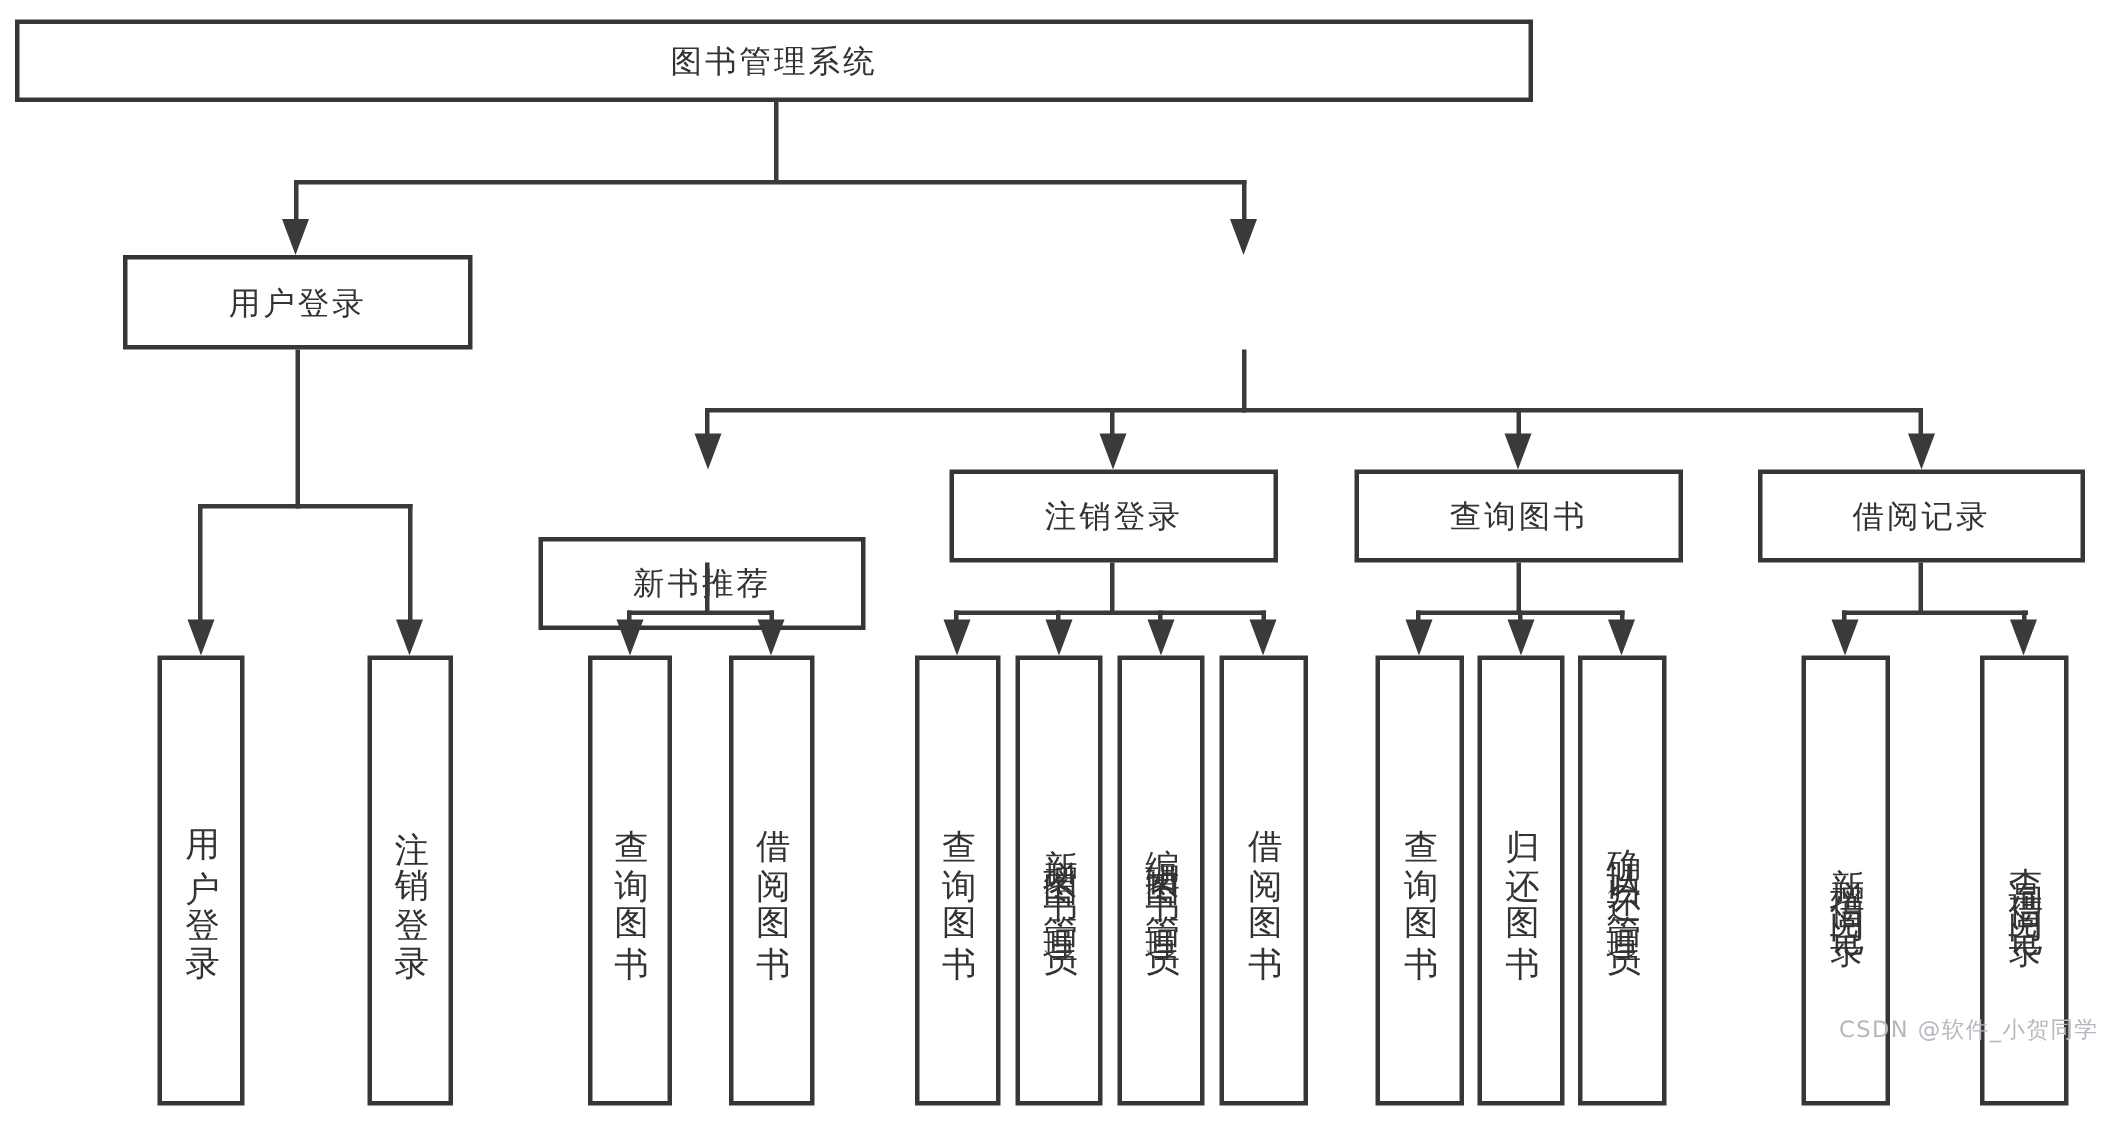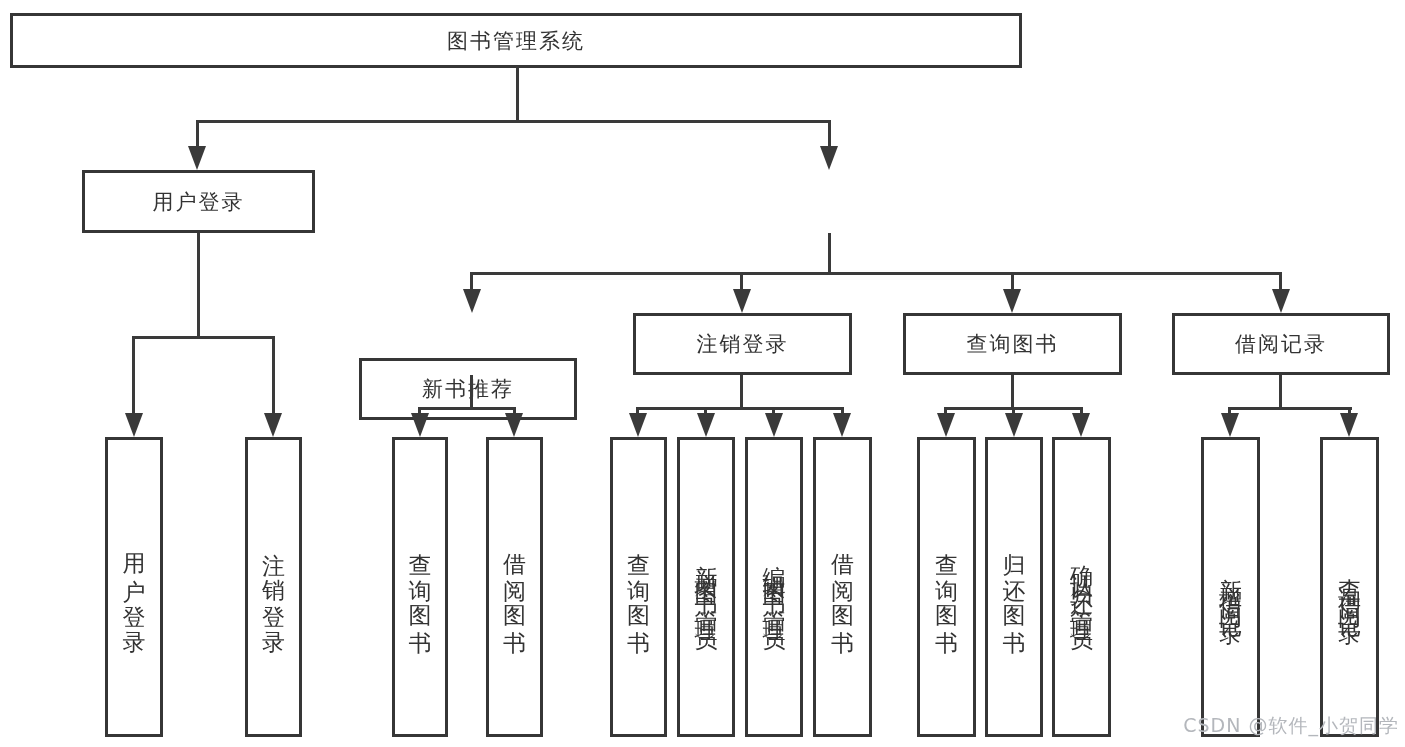--- a/index.html
+++ b/index.html
@@ -50,23 +50,23 @@
   }
   .arrow{
     position:absolute;
     width:0;height:0;
     border-left:9px solid transparent;
     border-right:9px solid transparent;
     border-top:24px solid #3a3a3a;
   }
   .watermark{
     position:absolute;
-    top:713px;
+    top:677px;
     right:6px;
-    font-size:19px;
+    font-size:15px;
     color:#b4b7bc;
     letter-spacing:1px;
     white-space:nowrap;
     margin-left:44px;
   }
 </style>
 </head>
 <body>
 
 <div class="canvas">

